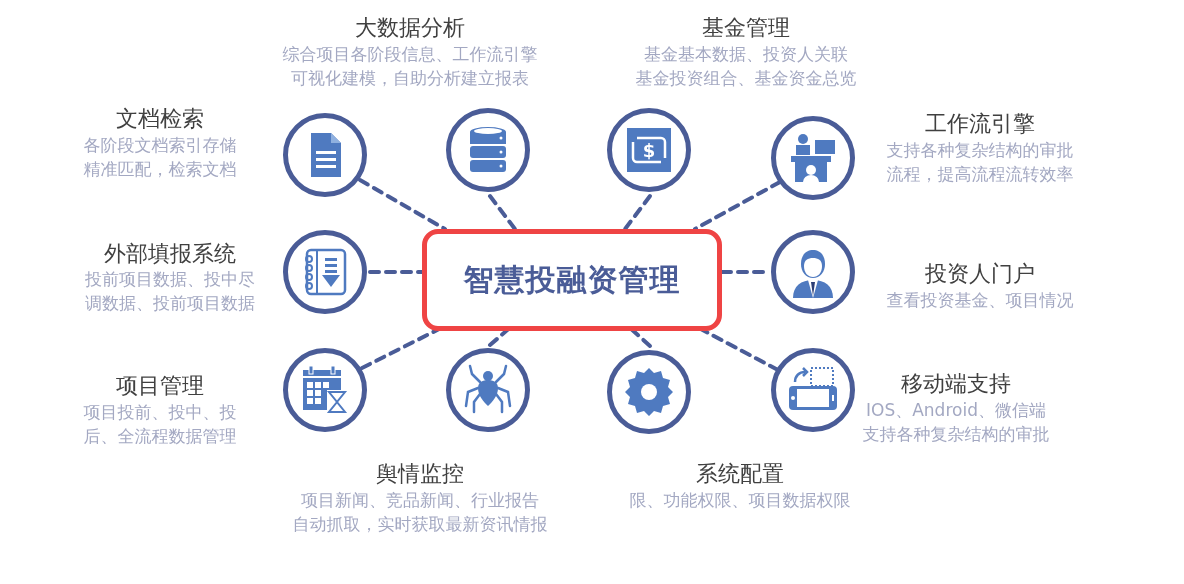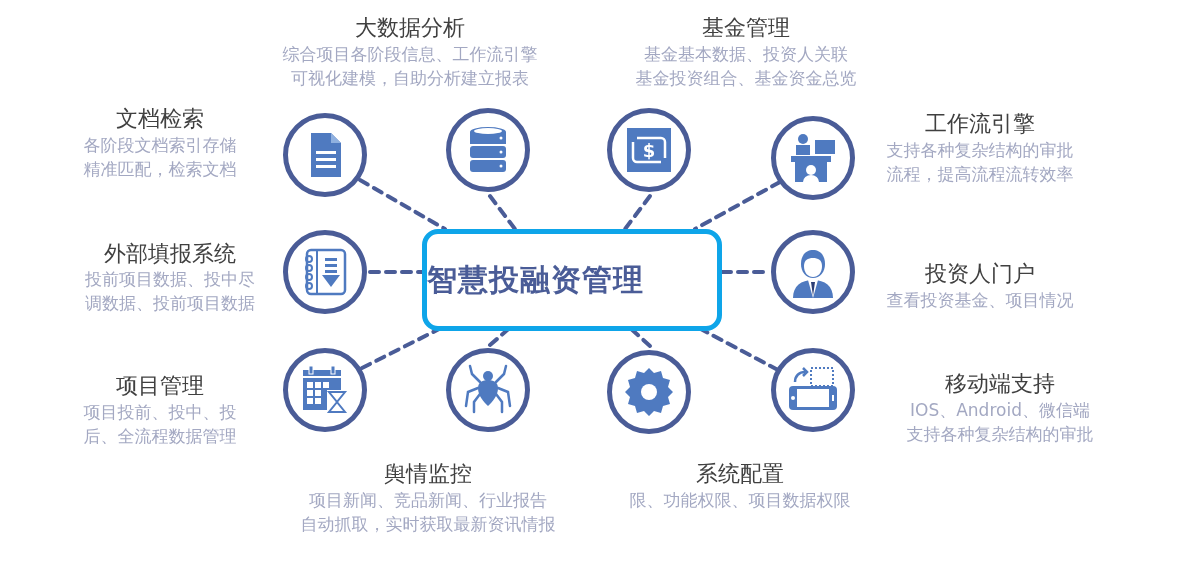--- a/index.html
+++ b/index.html
@@ -1,18 +1,18 @@
 <!DOCTYPE html>
 <html><head>
 <meta charset="utf-8">
 <style>
   html,body{margin:0;padding:0;background:#ffffff;}
   body{width:1184px;height:584px;position:relative;overflow:hidden;font-family:"DejaVu Sans","Liberation Sans",sans-serif;}
   #lines{position:absolute;left:0;top:0;width:1184px;height:584px;}
-  .center-box{position:absolute;left:422px;top:229px;width:290px;height:92px;border:5px solid #0ea5e9;border-radius:16px;background:#fff;display:flex;align-items:center;justify-content:flex-start;box-sizing:content-box;}
+  .center-box{position:absolute;left:422px;top:229px;width:290px;height:92px;border:5px solid #ef4444;border-radius:16px;background:#fff;display:flex;align-items:center;justify-content:center;box-sizing:content-box;}
   .center-title{font-size:30px;font-weight:bold;color:#4a5c97;letter-spacing:1px;}
   .node-circle{position:absolute;width:74px;height:74px;border:5px solid #4a5c97;border-radius:50%;background:#fff;display:flex;align-items:center;justify-content:center;}
   .node-circle svg{width:56px;height:56px;}
   .text-block{position:absolute;text-align:center;}
   .title{font-size:22px;color:#404040;line-height:28px;white-space:nowrap;}
   .desc{font-size:17px;color:#a3a8c2;line-height:24px;white-space:nowrap;}
 </style>
 </head>
 <body>
 
@@ -176,26 +176,26 @@
 </div>
 <div class="text-block" style="left:860px;top:240px;width:240px;margin-top:20px;">
   <div class="title">投资人门户</div>
   <div class="desc">查看投资基金、项目情况</div>
 </div>
 <div class="text-block" style="left:55px;top:372px;width:210px;">
   <div class="title">项目管理</div>
   <div class="desc">项目投前、投中、投</div>
   <div class="desc">后、全流程数据管理</div>
 </div>
-<div class="text-block" style="left:880px;top:370px;width:240px;">
+<div class="text-block" style="left:836px;top:370px;width:240px;">
   <div class="title">移动端支持</div>
   <div class="desc">IOS、Android、微信端</div>
   <div class="desc">支持各种复杂结构的审批</div>
 </div>
-<div class="text-block" style="left:258px;top:460px;width:340px;">
+<div class="text-block" style="left:250px;top:460px;width:340px;">
   <div class="title">舆情监控</div>
   <div class="desc">项目新闻、竞品新闻、行业报告</div>
   <div class="desc">自动抓取，实时获取最新资讯情报</div>
 </div>
 <div class="text-block" style="left:590px;top:460px;width:300px;">
   <div class="title">系统配置</div>
   <div class="desc">限、功能权限、项目数据权限</div>
 </div>
 
 </body></html>

